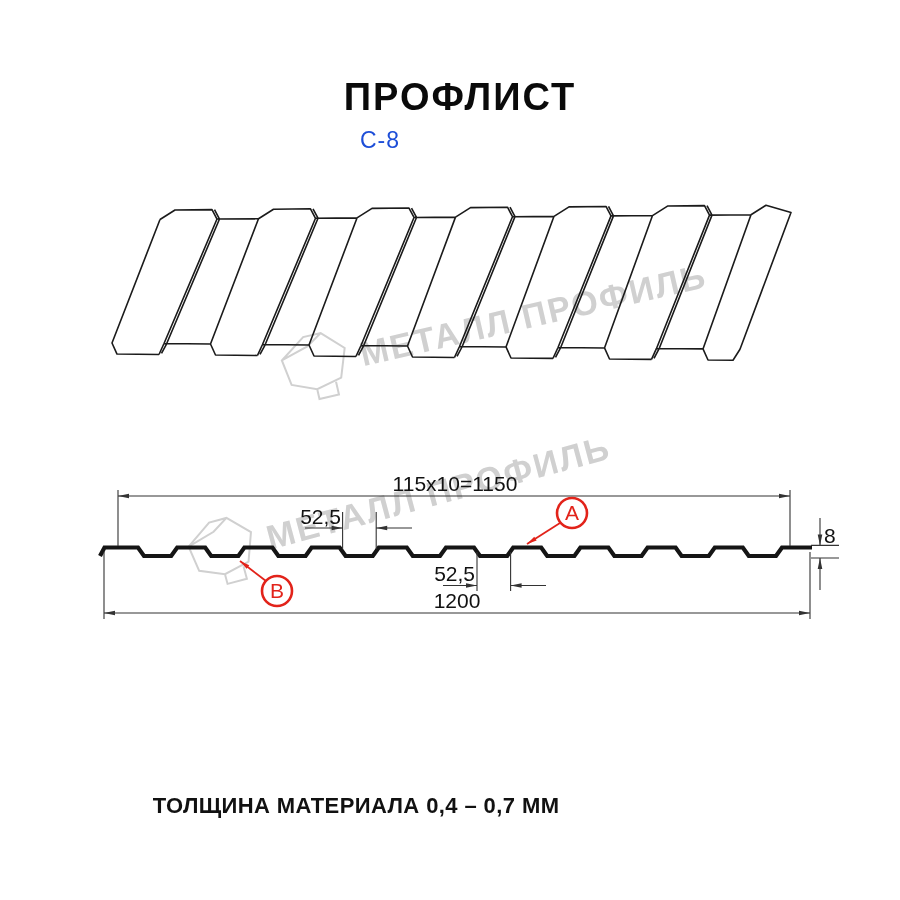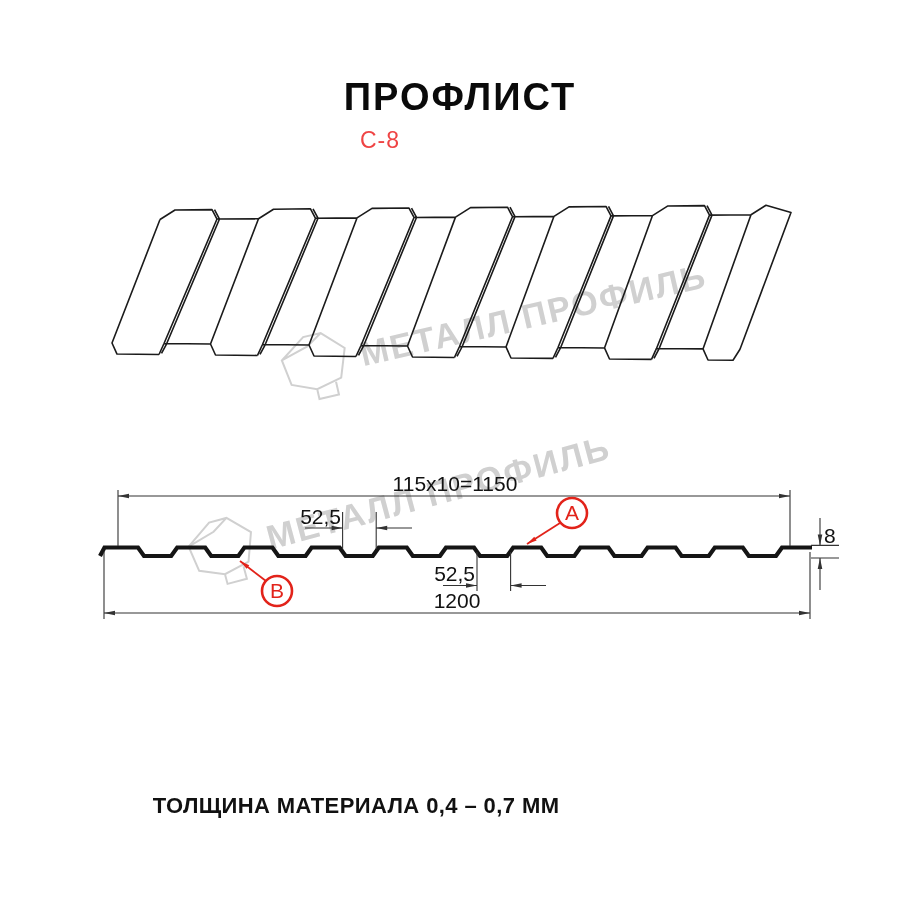--- a/index.html
+++ b/index.html
@@ -5,21 +5,21 @@
   :root{
     --red:#e2231a; --line:#1b1b1b; --dim:#333333; --wm:#d0d0d0;
   }
   html,body{margin:0;padding:0;background:#fff;}
   .canvas{position:relative;width:900px;height:900px;background:#fff;overflow:hidden;
           font-family:"Liberation Sans",sans-serif;}
   .page-title{position:absolute;left:0;top:76px;width:900px;text-align:center;
 ::    color:#0a0a0a;}
   .page-title{font-size:38px;font-weight:bold;letter-spacing:2px;color:#0a0a0a;margin-left:10px;}
   .profile-code{position:absolute;left:0;top:127px;width:760px;text-align:center;
-    font-size:23px;font-weight:500;letter-spacing:1px;color:#ef4444;}
+    font-size:23px;font-weight:500;letter-spacing:1px;color:#1d4ed8;}
   .footer-note{position:absolute;left:0;top:793px;width:712px;text-align:center;
     font-size:22px;font-weight:bold;letter-spacing:0.4px;color:#111;}
   svg.diagram{position:absolute;left:0;top:0;}
   .ln3d{stroke:var(--line);stroke-width:1.6;fill:none;stroke-linejoin:round;}
   .profile{stroke:#151515;stroke-width:4.2;fill:none;stroke-linejoin:miter;}
   .dimln{stroke:var(--dim);stroke-width:1.1;fill:none;}
   .dimarrow{fill:var(--dim);stroke:none;}
   .dimtext{font-family:"Liberation Sans",sans-serif;font-size:21px;fill:#111;}
   .redln{stroke:var(--red);stroke-width:1.8;fill:none;}
   .redarrow{fill:var(--red);stroke:none;}

